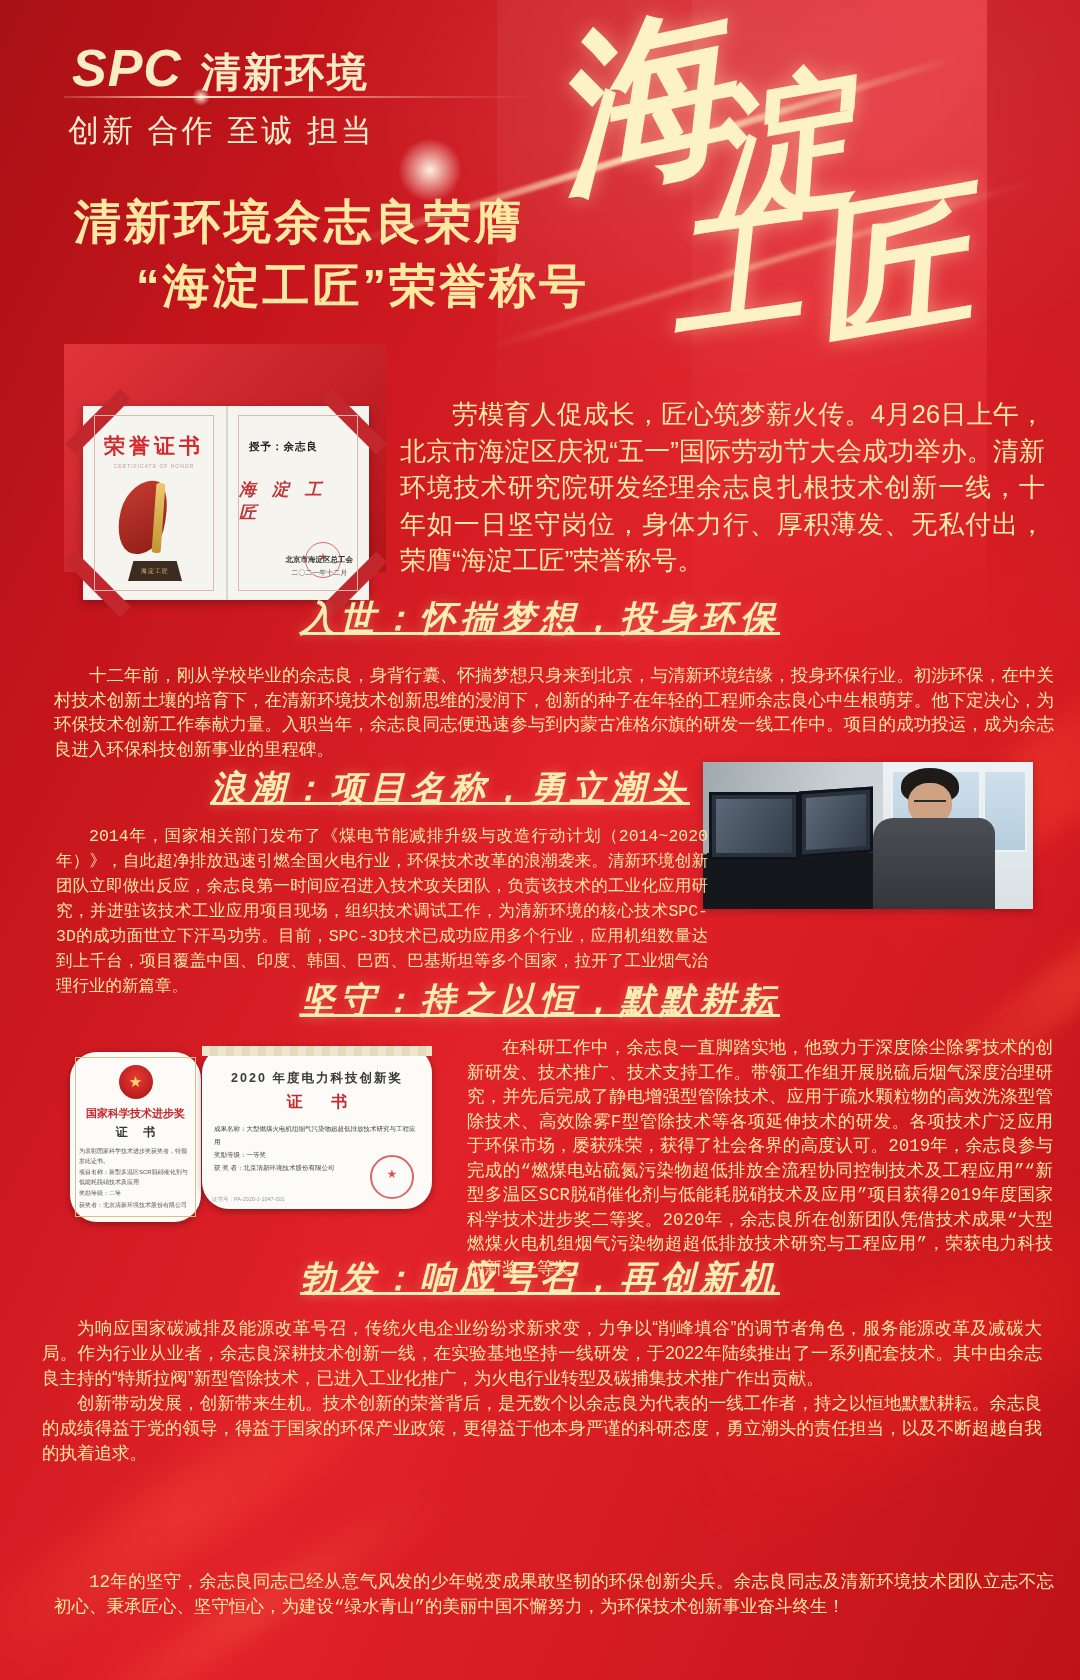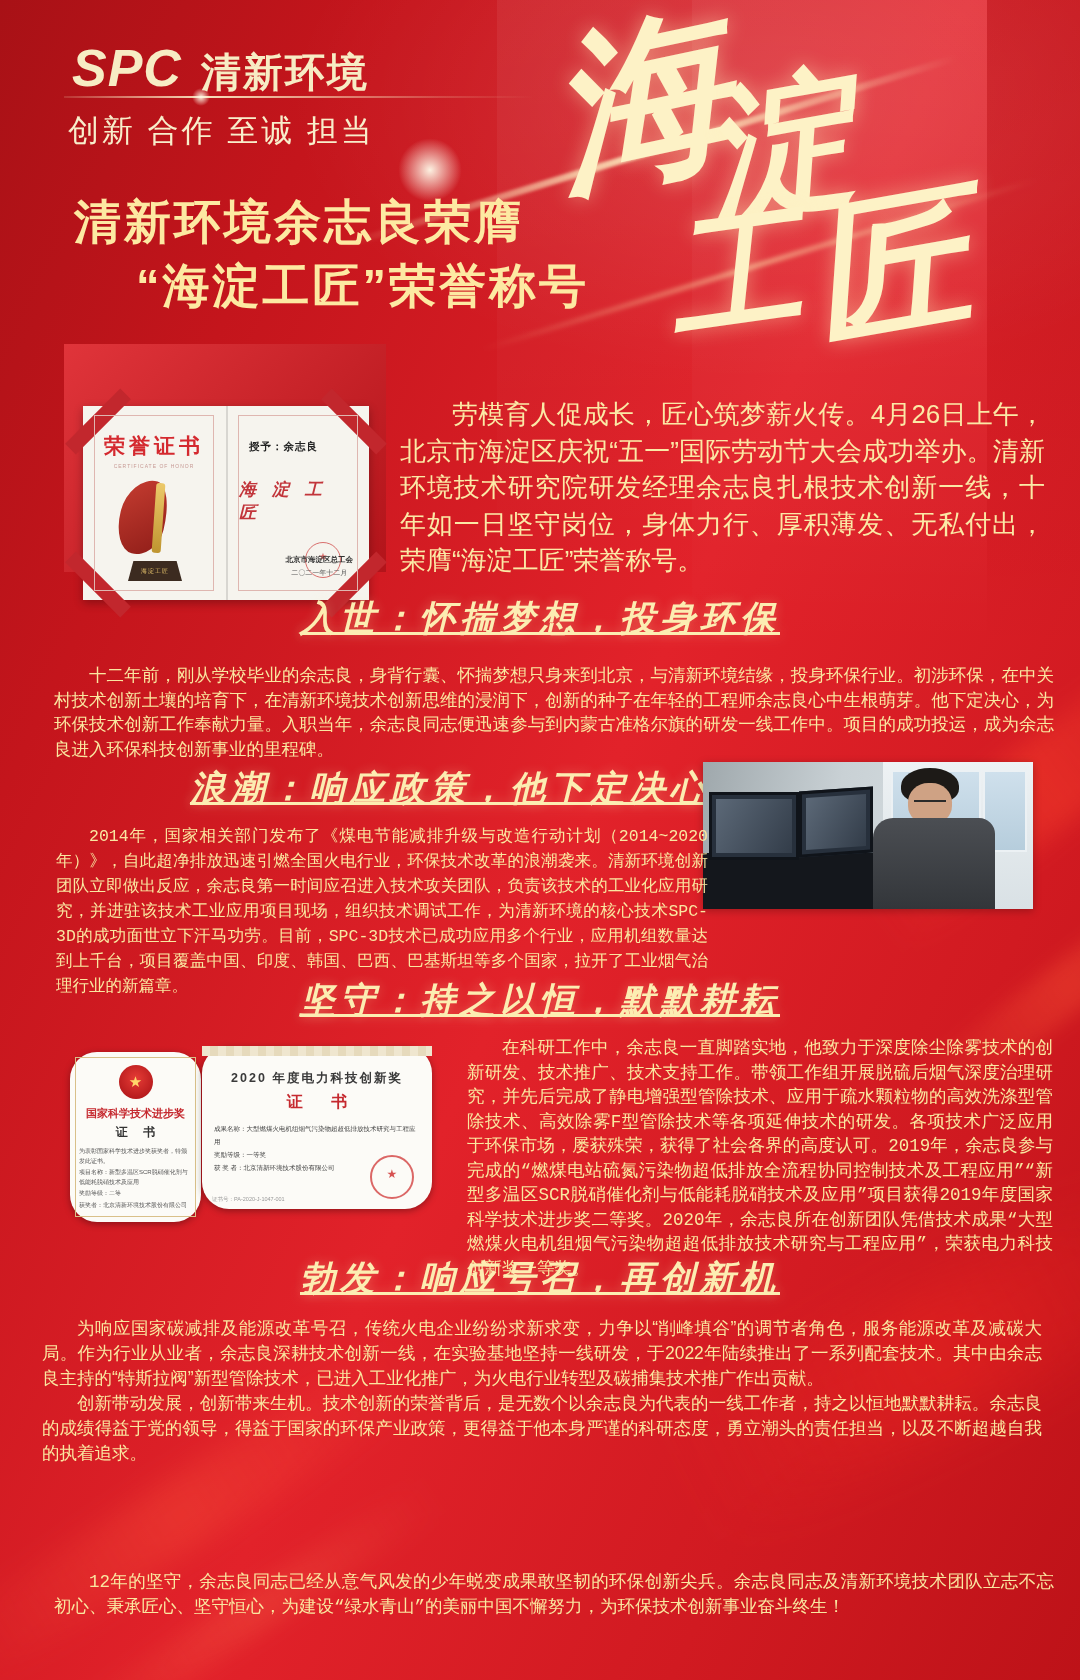--- a/index.html
+++ b/index.html
@@ -180,21 +180,21 @@
         </div>
       </div>
     </div>
   </figure>
 
   <p class="abs lead">劳模育人促成长，匠心筑梦薪火传。4月26日上午，北京市海淀区庆祝“五一”国际劳动节大会成功举办。清新环境技术研究院研发经理余志良扎根技术创新一线，十年如一日坚守岗位，身体力行、厚积薄发、无私付出，荣膺“海淀工匠”荣誉称号。</p>
 
   <h2 class="sec sh1">入世：怀揣梦想，投身环保</h2>
   <p class="bodyp p-s1">十二年前，刚从学校毕业的余志良，身背行囊、怀揣梦想只身来到北京，与清新环境结缘，投身环保行业。初涉环保，在中关村技术创新土壤的培育下，在清新环境技术创新思维的浸润下，创新的种子在年轻的工程师余志良心中生根萌芽。他下定决心，为环保技术创新工作奉献力量。入职当年，余志良同志便迅速参与到内蒙古准格尔旗的研发一线工作中。项目的成功投运，成为余志良进入环保科技创新事业的里程碑。</p>
 
-  <h2 class="sec sh2">浪潮：响应政策，他下定决心</h2>
+  <h2 class="sec sh2">浪潮：项目名称，勇立潮头</h2>
   <figure class="abs lab-photo">
     <div class="wall"></div>
     <div class="cabinet">
       <span class="door d1"></span>
       <span class="door d2"></span>
       <span class="door d3"></span>
       <span class="bottle"></span>
     </div>
     <div class="desk"></div>
     <div class="monitor m1"></div>

